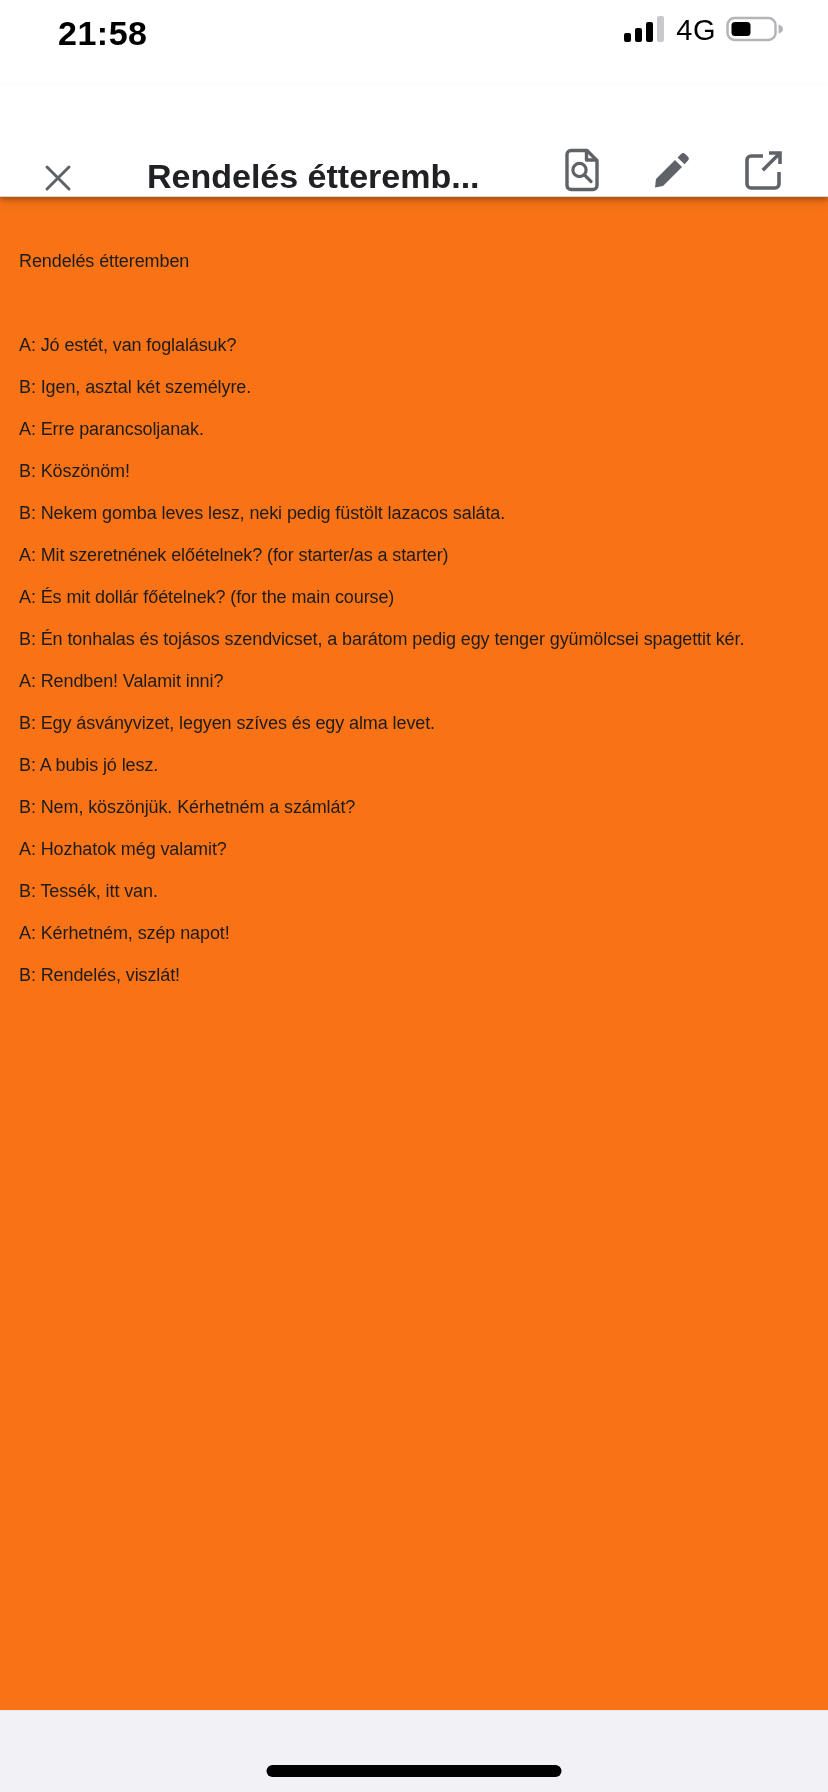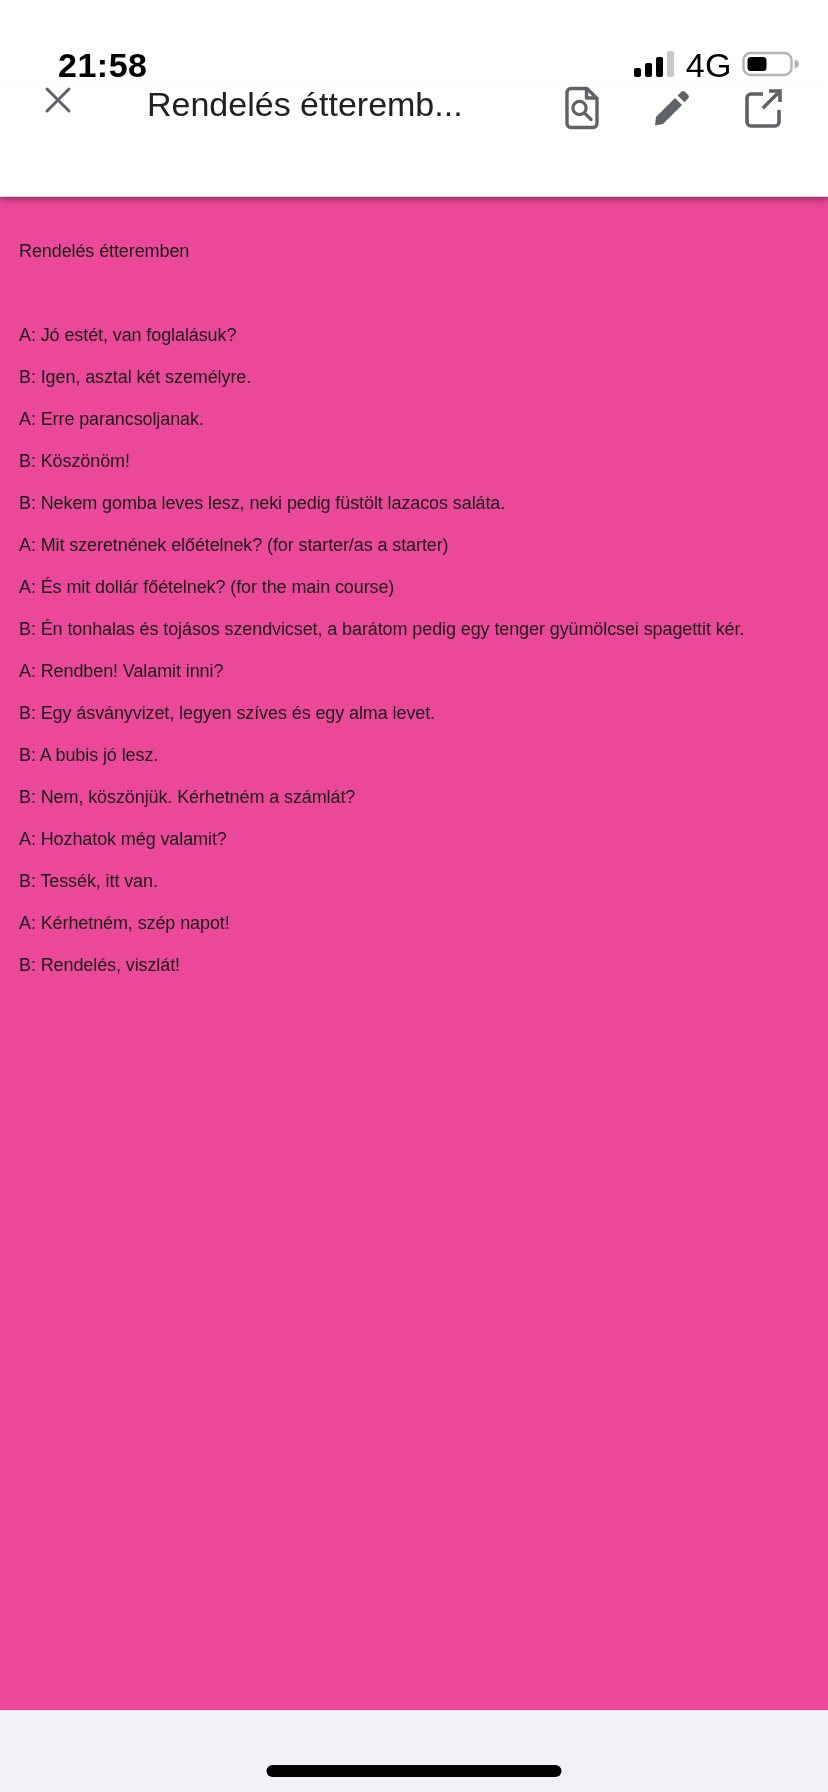--- a/index.html
+++ b/index.html
@@ -13,54 +13,55 @@
     background: #ffffff;
     overflow: hidden;
   }
 
   
   .status-bar {
     position: absolute;
     top: 0; left: 0; right: 0;
     height: 85px;
     display: flex;
-    align-items: flex-end;
+    align-items: flex-start;
     justify-content: space-between;
-    padding: 14px 28px 0 58px;
+    padding: 14px 44px 0 58px;
     background: #ffffff;
   }
   .status-time {
     font-size: 34px;
     font-weight: 700;
     letter-spacing: 0.5px;
     color: #000000;
   }
   .status-right {
     display: flex;
     align-items: center;
     gap: 10px;
   }
   .network-label {
-    font-size: 34px;
+    font-size: 29px;
     color: #000000;
     letter-spacing: 0.5px;
   }
 
   
   .toolbar {
     position: absolute;
     top: 85px; left: 0; right: 0;
     height: 112px;
     display: flex;
-    align-items: flex-start;
+    align-items: flex-end;
     padding: 0 42px 0 43px;
     background: #ffffff;
     border-bottom: 1px solid #d6d6d6;
     box-shadow: 0 3px 4px rgba(0,0,0,0.22), 0 6px 10px rgba(0,0,0,0.10);
     z-index: 5;
+    font-weight: bold;
   }
   .icon-btn {
     background: none;
     border: none;
     padding: 0;
     display: flex;
     align-items: center;
     justify-content: center;
     cursor: pointer;
   }
@@ -75,22 +76,22 @@
   .toolbar-actions {
     display: flex;
     align-items: center;
     gap: 45px;
   }
 
   
   .doc-page {
     position: absolute;
     top: 197px; left: 0; right: 0; bottom: 82px;
-    background: #ec4899;
-    padding: 33px 18px 0 19px;
+    background: #f97316;
+    padding: 43px 18px 0 19px;
     overflow: hidden;
   }
   .doc-line {
     font-size: 18px;
     line-height: 42px;
     min-height: 42px;
     color: #1c1c1c;
     letter-spacing: -0.1px;
     white-space: nowrap;
   }

